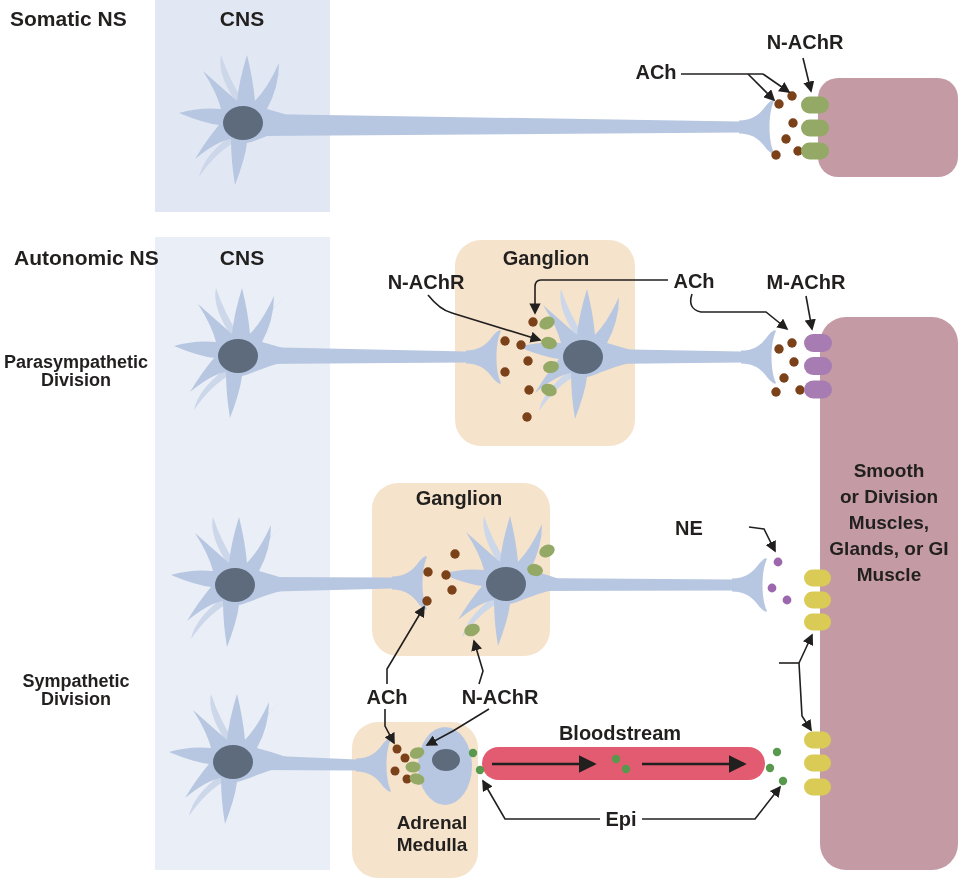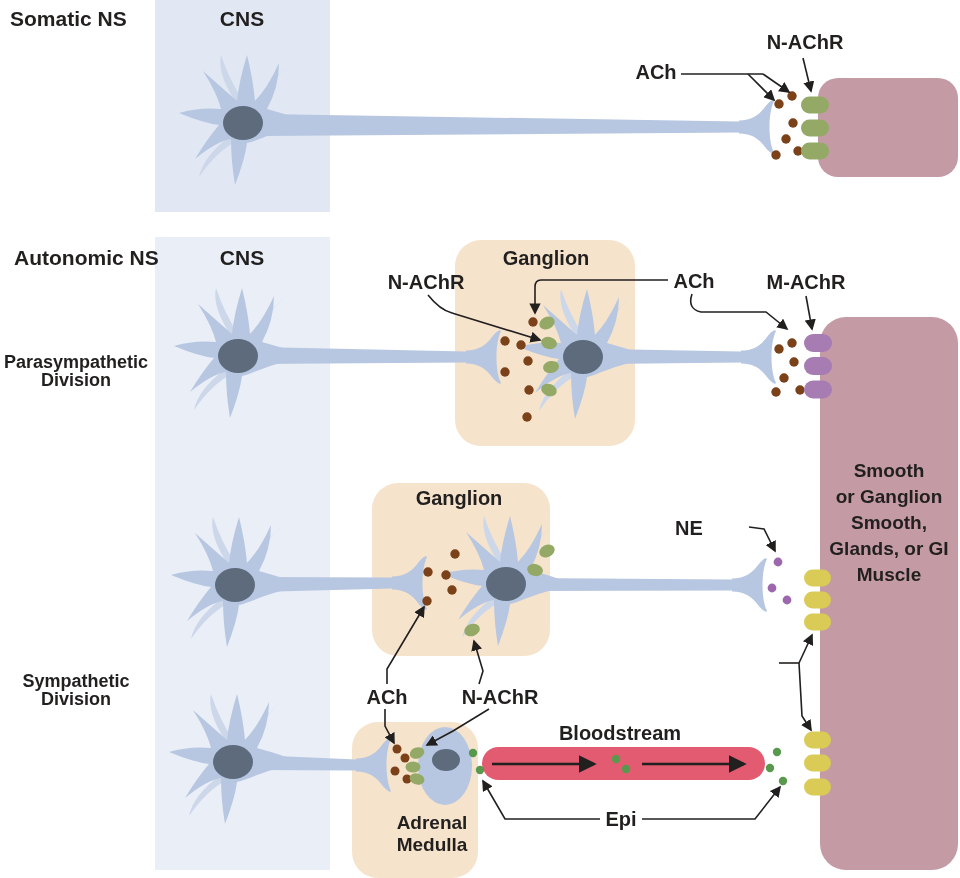--- a/index.html
+++ b/index.html
@@ -223,22 +223,22 @@
 <div class="label s15 center lh18" style="left:76px;top:353px;">
   <div>Parasympathetic</div>
   <div>Division</div>
 </div>
 <div class="label s20 center" style="left:546px;top:247px;">Ganglion</div>
 <div class="label s20 center" style="left:426px;top:271px;">N-AChR</div>
 <div class="label s20 center" style="left:694px;top:270px;">ACh</div>
 <div class="label s20 center" style="left:806px;top:271px;">M-AChR</div>
 <div class="label s19 center lh26" style="left:889px;top:458px;">
   <div>Smooth</div>
-  <div>or Ganglion</div>
-  <div>Smooth,</div>
+  <div>or Division</div>
+  <div>Muscles,</div>
   <div>Glands, or GI</div>
   <div>Muscle</div>
 </div>
 
 <div class="label s20 center" style="left:459px;top:487px;">Ganglion</div>
 <div class="label s20 center" style="left:689px;top:517px;">NE</div>
 <div class="label s15 center lh18" style="left:76px;top:672px;">
   <div>Sympathetic</div>
   <div>Division</div>
 </div>

